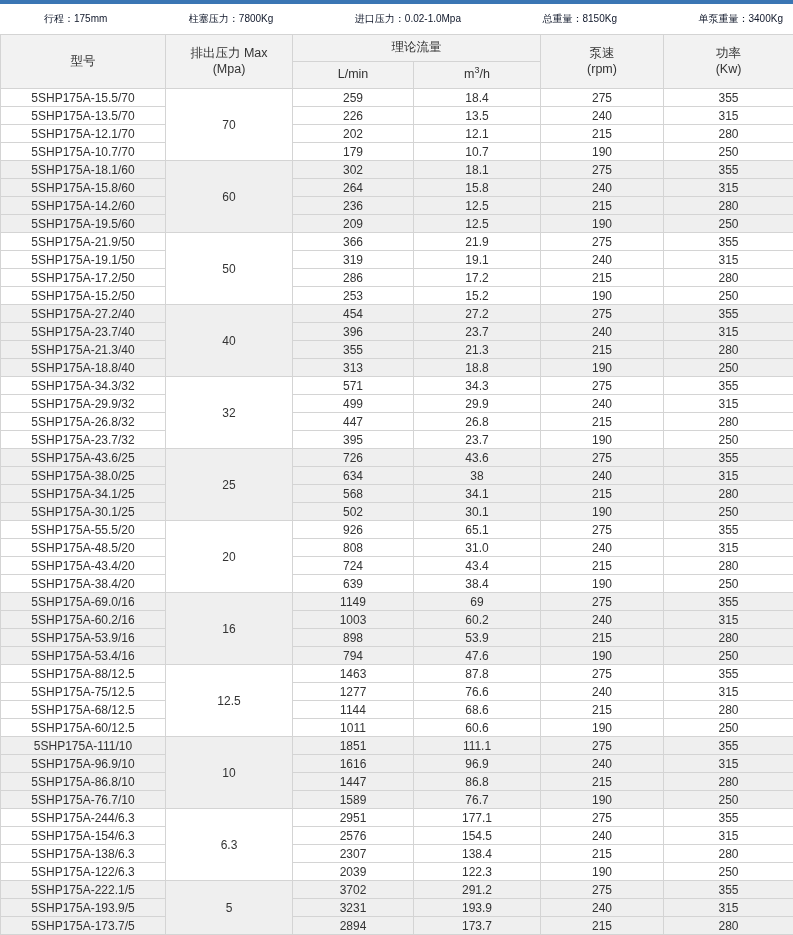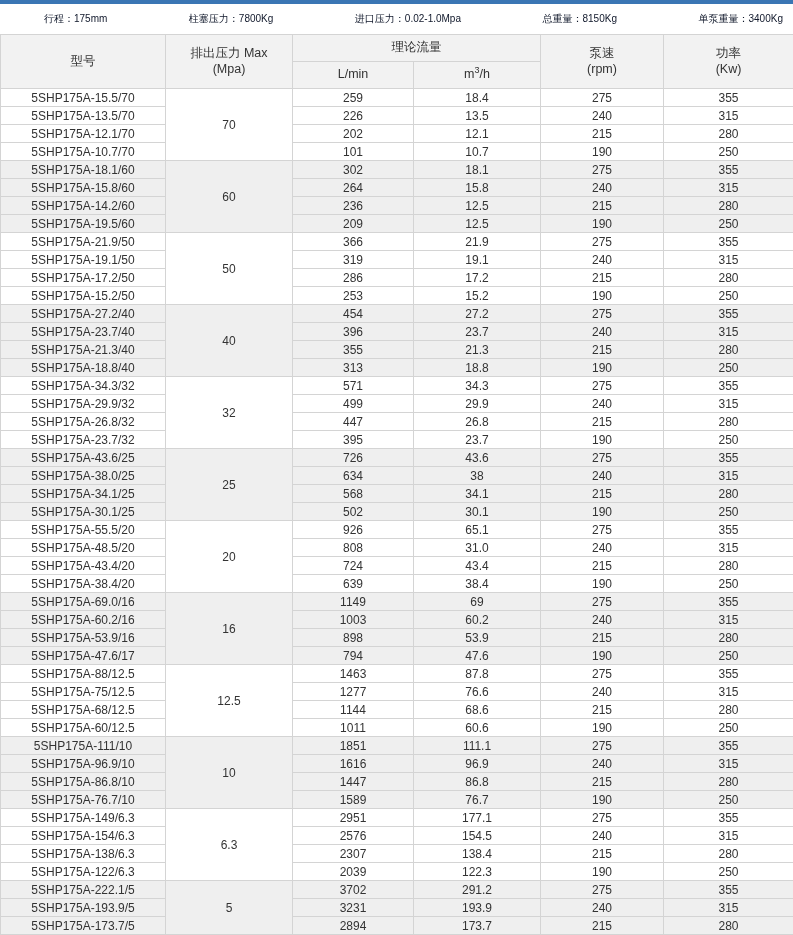--- a/index.html
+++ b/index.html
@@ -125,21 +125,21 @@
       </tr>
       <tr>
         <td>5SHP175A-12.1/70</td>
         <td>202</td>
         <td>12.1</td>
         <td>215</td>
         <td>280</td>
       </tr>
       <tr>
         <td>5SHP175A-10.7/70</td>
-        <td>101</td>
+        <td>179</td>
         <td>10.7</td>
         <td>190</td>
         <td>250</td>
       </tr>
       <tr class="alt">
         <td>5SHP175A-18.1/60</td>
         <td rowspan="4">60</td>
         <td>302</td>
         <td>18.1</td>
         <td>275</td>
@@ -327,21 +327,21 @@
         <td>315</td>
       </tr>
       <tr class="alt">
         <td>5SHP175A-53.9/16</td>
         <td>898</td>
         <td>53.9</td>
         <td>215</td>
         <td>280</td>
       </tr>
       <tr class="alt">
-        <td>5SHP175A-47.6/17</td>
+        <td>5SHP175A-53.4/16</td>
         <td>794</td>
         <td>47.6</td>
         <td>190</td>
         <td>250</td>
       </tr>
       <tr>
         <td>5SHP175A-88/12.5</td>
         <td rowspan="4">12.5</td>
         <td>1463</td>
         <td>87.8</td>
@@ -392,21 +392,21 @@
         <td>280</td>
       </tr>
       <tr class="alt">
         <td>5SHP175A-76.7/10</td>
         <td>1589</td>
         <td>76.7</td>
         <td>190</td>
         <td>250</td>
       </tr>
       <tr>
-        <td>5SHP175A-149/6.3</td>
+        <td>5SHP175A-244/6.3</td>
         <td rowspan="4">6.3</td>
         <td>2951</td>
         <td>177.1</td>
         <td>275</td>
         <td>355</td>
       </tr>
       <tr>
         <td>5SHP175A-154/6.3</td>
         <td>2576</td>
         <td>154.5</td>

